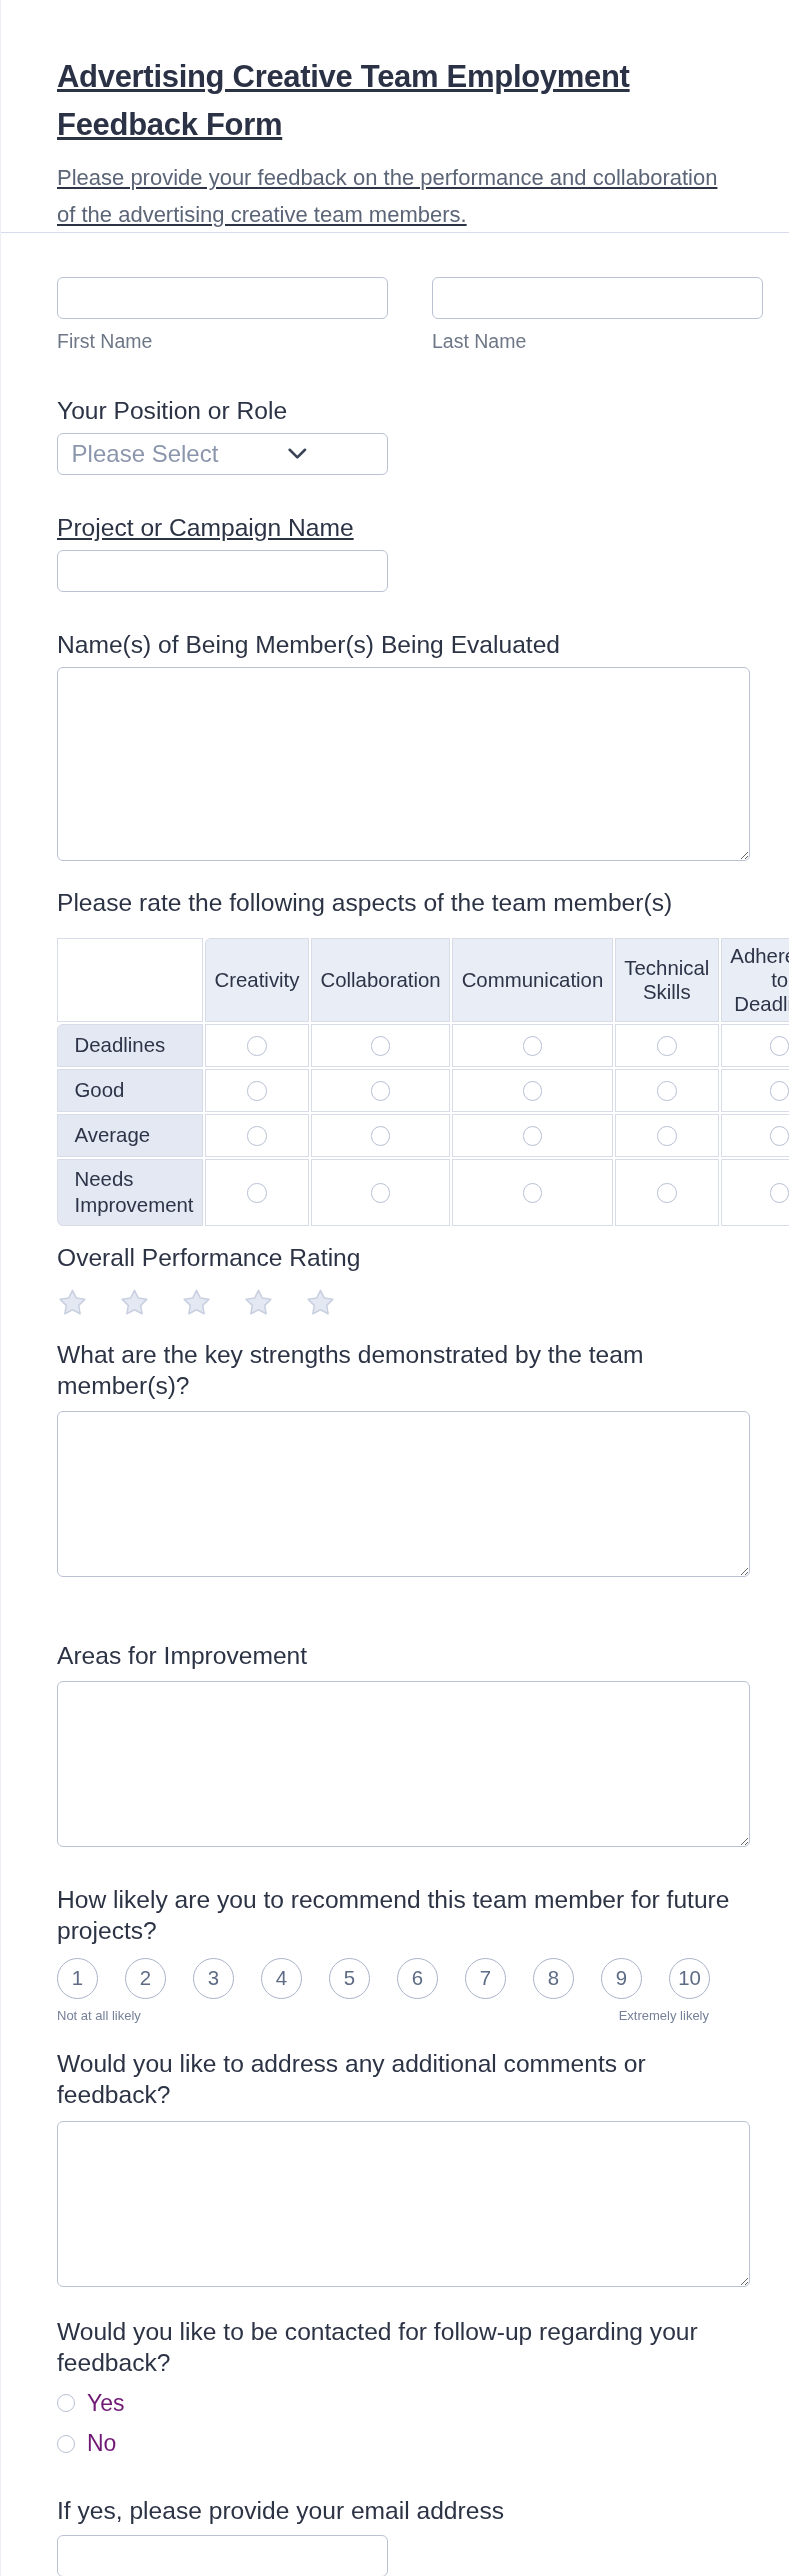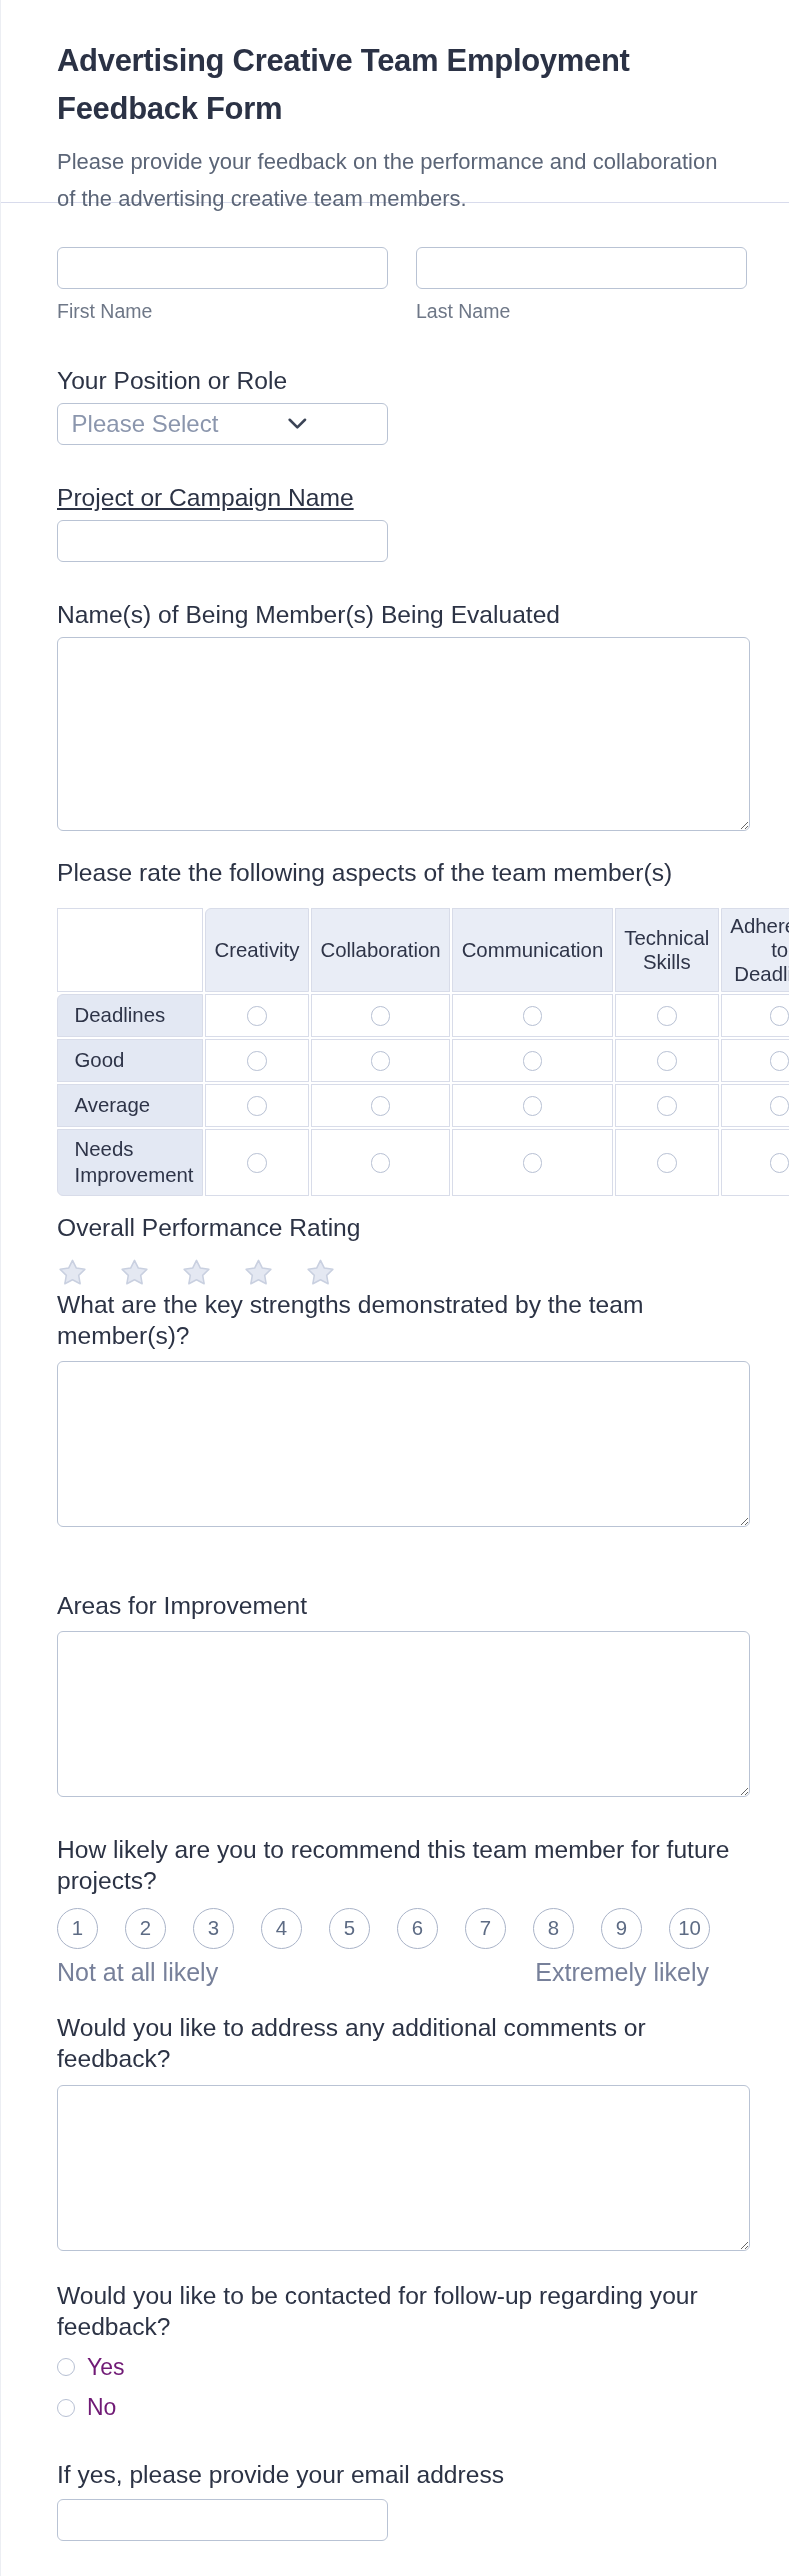--- a/index.html
+++ b/index.html
@@ -3,41 +3,41 @@
 <meta charset="utf-8">
 <style>
   html,body { margin:0; padding:0; background:#fff; }
   .page {
     width:790px; height:2576px; box-sizing:border-box; overflow:hidden;
     background:#fff; margin:0 auto; position:relative;
     border-left:0.8px solid #eceef3; border-right:0.8px solid #e7e9ef;
     font-family:"Liberation Sans", sans-serif; color:#2c3345;
   }
   
-  .form-header { height:203px; box-sizing:border-box; padding:37px 56px 0 56px;
-    border-bottom:0.8px solid #d8dbec; }
+  .form-header { height:233px; box-sizing:border-box; padding:53px 56px 0 56px;
+    border-bottom:0.8px solid #d8dbec;text-decoration:underline; }
   .form-title { margin:0; font-size:31px; line-height:48px; font-weight:700;
     color:#2b3245; letter-spacing:-0.3px; }
   .form-subtitle { margin:10.2px 0 0 0; font-size:22px; line-height:37px;
     color:#5b6577; max-width:679px; }
   
   .content { padding:0 39px 0 56px; }
   .q { position:relative; }
   .q-label { font-size:24.6px; line-height:31px; font-weight:500; color:#2c3345; }
   .sublabel { font-size:19.5px; line-height:24px; color:#6e7787; margin-top:10.2px; }
 
   input.text-input, select.select-input, textarea.textarea-input {
     box-sizing:border-box; border:0.8px solid #b9c3d4; border-radius:6px;
     background:#fff; font-family:"Liberation Sans", sans-serif;
     font-size:24px; color:#2c3345; outline:none;
   }
   input.text-input { width:331px; height:42px; padding:0 13.6px; }
   textarea.textarea-input { width:100%; display:block; padding:10.2px 13.6px; resize:vertical; }
 
-  .name-row { display:flex; gap:28px; margin-top:5.1px; }
+  .name-row { display:flex; gap:44px; margin-top:5.1px; }
   .name-col { width:331px; }
 
   .select-wrap { position:relative; width:265px; margin-top:6.8px; }
   select.select-input { width:331px; height:42px; padding:0 44px 0 13.6px;
     -webkit-appearance:none; appearance:none; color:#8b96ad; }
   .select-chevron { position:absolute; right:15.3px; top:15.3px; pointer-events:none; }
 
   
   table.matrix { border-collapse:separate; border-spacing:2.5px;
     margin:18.7px 0 0 -2.5px; width:calc(100% + 5.1px); table-layout:auto; }
@@ -60,36 +60,36 @@
   
   .stars { display:flex; gap:31px; margin-top:13.6px; }
   .star { width:31px; height:31px; }
 
   
   .scale-row { display:flex; gap:27px; margin-top:12px; }
   .scale-circle { width:41px; height:41px; border-radius:50%; box-sizing:border-box;
     border:1.7px solid #a9b3c8; color:#5d6b84; font-size:20.4px;
     display:flex; align-items:center; justify-content:center; background:#fff; }
   .scale-captions { width:652px; display:flex; justify-content:space-between;
-    margin-top:8.5px; font-size:25px; color:#77809a; }
+    margin-top:8.5px; font-size:13px; color:#77809a; }
 
   
   .option-list { margin-top:12px; display:flex; flex-direction:column; gap:13.6px; }
   .option-row { display:flex; align-items:center; gap:12px; }
   .option-row .radio-circle { width:18px; height:18px; }
   .option-label { font-size:23px; color:#701a75; }
 
   
   .q1 { margin-top:44px; } .q1 .q-label { margin-bottom:0; }
   .q2 { margin-top:42px; }
   .q3 { margin-top:37px;text-decoration:underline; } .q3 input.text-input { margin-top:6.8px; }
   .q4 { margin-top:37px; } .q4 textarea { margin-top:6.8px; height:194px; }
   .q5 { margin-top:26px; }
   .q6 { margin-top:14.4px; }
-  .q7 { margin-top:1px; } .q7 textarea { margin-top:10.2px; height:166px; }
+  .q7 { margin-top:21px; } .q7 textarea { margin-top:10.2px; height:166px; }
   .q8 { margin-top:63px; } .q8 textarea { margin-top:10.2px; height:166px; }
   .q9 { margin-top:37px; }
   .q10 { margin-top:25.5px; } .q10 textarea { margin-top:10.2px; height:166px; }
   .q11 { margin-top:29px; }
   .q12 { margin-top:38px; } .q12 input.text-input { margin-top:8.5px; }
 </style>
 </head>
 <body>
 
 <div class="page">

